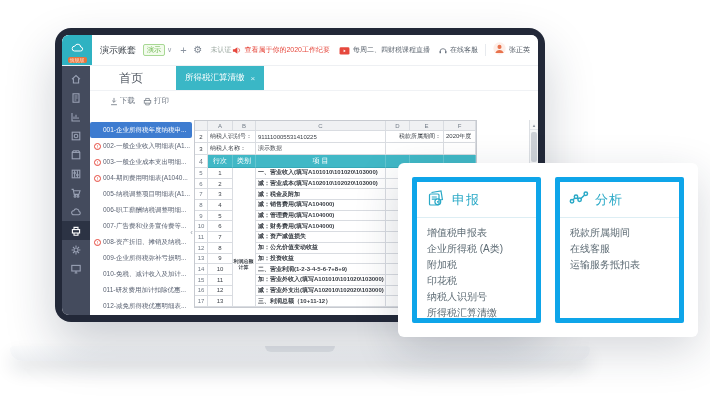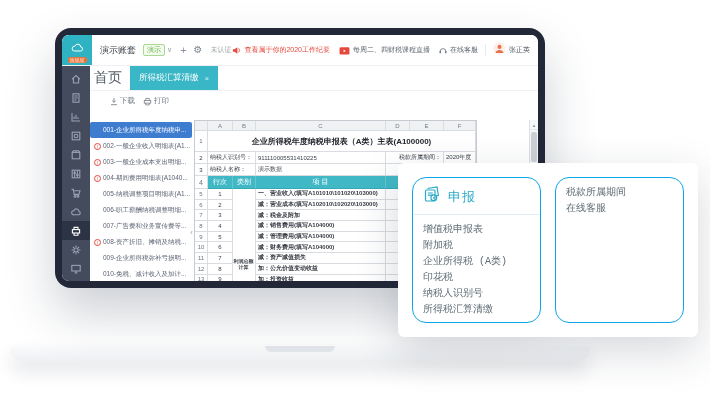--- a/index.html
+++ b/index.html
@@ -1,20 +1,20 @@
 <!DOCTYPE html>
 <html><head>
 <meta charset="utf-8">
 <style>
   html,body{margin:0;padding:0;background:#ffffff;}
   body{font-family:"Liberation Sans","DejaVu Sans",sans-serif;-webkit-font-smoothing:antialiased;}
   .stage{position:relative;width:710px;height:400px;overflow:hidden;background:#fff;}
 
   
-  .laptop{position:absolute;left:55px;top:28px;width:490px;height:260px;background:#222838;
+  .laptop{position:absolute;left:55px;top:28px;width:490px;height:294px;background:#222838;
           border-radius:16px;box-shadow:0 24px 50px rgba(25,35,60,.22);z-index:2;text-decoration:underline;}
   .screen{position:absolute;inset:7px;background:#fff;border-radius:7px;overflow:hidden;
           display:flex;flex-direction:column;}
   .base{position:absolute;left:10px;top:346px;width:580px;height:15px;background:linear-gradient(#fafbfc,#eef0f3);
         border-radius:3px 3px 12px 12px;box-shadow:0 10px 18px rgba(20,30,50,.12);z-index:1;}
   .notch{position:absolute;left:255px;top:0;width:70px;height:6px;background:#e3e6ea;border-radius:0 0 8px 8px;}
 
   
   .topbar{height:30px;display:flex;align-items:center;background:#fff;border-bottom:1px solid #eef0f3;flex:0 0 auto;}
   .logo{width:30px;height:30px;background:#2fb2c2;display:flex;flex-direction:column;align-items:center;justify-content:center;flex:0 0 auto;}
@@ -41,21 +41,21 @@
   .app-body{flex:1;display:flex;min-height:0;}
   .sidebar{width:28px;background:#444b5d;flex:0 0 auto;display:flex;flex-direction:column;align-items:stretch;padding-top:3px;}
   .s-item{height:19px;display:flex;align-items:center;justify-content:center;color:#99a1b4;}
   .s-item.active{background:#2c3344;color:#fff;}
   .s-item svg{display:block;}
 
   .main{flex:1;display:flex;flex-direction:column;min-width:0;background:#fff;}
 
   
   .tabbar{height:24px;display:flex;align-items:stretch;border-bottom:1px solid #f0f2f5;flex:0 0 auto;}
-  .tab-home{display:flex;align-items:center;padding:0 4px;font-size:14px;color:#555c66;}
+  .tab-home{display:flex;align-items:center;padding:0 29px;font-size:12px;color:#555c66;}
   .tab-active{display:flex;align-items:center;background:#3ab7c6;color:#fff;font-size:8.5px;padding:0 9px;margin-left:4px;}
   .tab-close{margin-left:6px;font-size:8px;color:#d8f2f5;}
 
   
   .notice{flex:0 0 auto;height:26px;display:flex;padding:3px 8px 0 6px;}
   .notice-text{flex:1;font-size:7.5px;line-height:10px;color:#e03c32;overflow:hidden;}
   .notice-tools{flex:0 0 auto;display:flex;align-items:flex-start;padding-top:2px;margin-left:6px;}
   .ntool{display:flex;align-items:center;margin-left:8px;color:#6b7480;font-size:7.5px;white-space:nowrap;text-align:right;}
   .ntool svg{margin-right:2px;}
 
@@ -102,21 +102,21 @@
              border:1px solid #d4d7db;border-bottom:2px solid #2fae63;font-size:6.5px;color:#3a3f46;}
   .hscroll{flex:1;height:6px;margin:0 10px;background:#f0f1f4;border-radius:3px;position:relative;}
   .hthumb{position:absolute;right:2px;top:1px;width:90px;height:4px;background:#d0d4da;border-radius:2px;}
   .vscroll{position:absolute;right:0;top:0;width:8px;height:221px;background:#f6f7f8;border-left:1px solid #dcdfe3;}
   .varrow{height:9px;display:flex;align-items:center;justify-content:center;font-size:5px;color:#8a929c;border-bottom:1px solid #e3e6ea;}
   .vthumb{margin:2px 1px 0 1px;height:30px;background:#cdd1d7;border-radius:2px;}
 
   
   .callout{position:absolute;left:398px;top:163px;width:300px;height:174px;background:#fff;border-radius:6px;
            box-shadow:0 14px 44px rgba(25,40,60,.18);z-index:5;display:flex;padding:14px;box-sizing:border-box;gap:14px;}
-  .panel{width:129px;height:146px;border:1px solid #0ea5e9;border-radius:14px;background:#fff;box-sizing:border-box;overflow:hidden;font-family:Liberation Mono, monospace;}
+  .panel{width:129px;height:146px;border:5px solid #0ea5e9;border-radius:2px;background:#fff;box-sizing:border-box;overflow:hidden;}
   .panel-head{display:flex;align-items:center;padding:6px 9px 5px 9px;border-bottom:1px solid #ddeef4;}
   .panel-title{font-size:13px;color:#2aa9c7;margin-left:6px;letter-spacing:1px;}
   .panel-list{padding:7px 10px;}
   .panel-item{font-size:10px;color:#5d6b74;line-height:16px;white-space:nowrap;overflow:hidden;}
 </style>
 </head>
 <body>
 
 <div class="stage">
 
@@ -348,24 +348,20 @@
                 <div class="grow colhead">
                   <div class="cell gut"></div>
                   <div class="cell cA">A</div>
                   <div class="cell cB">B</div>
                   <div class="cell cC">C</div>
                   <div class="cell cD">D</div>
                   <div class="cell cE">E</div>
                   <div class="cell cF">F</div>
                 </div>
 
-                <div class="grow title-row">
-                  <div class="cell gut">1</div>
-                  <div class="cell title-cell">企业所得税年度纳税申报表（A类）主表(A100000)</div>
-                </div>
 
                 <div class="grow info-row">
                   <div class="cell gut">2</div>
                   <div class="cell lbl">纳税人识别号：</div>
                   <div class="cell val">911110005531410225</div>
                   <div class="cell lblDE">税款所属期间：</div>
                   <div class="cell cF" style="padding-left:2px;">2020年度</div>
                 </div>
 
                 <div class="grow info-row">
@@ -542,30 +538,43 @@
               <path d="M5.8 9h5M5.8 11.2h5"></path>
               <circle cx="11.8" cy="13.8" r="2.9"></circle>
               <circle cx="11.8" cy="13.8" r=".9" fill="#2aa9c7" stroke="none"></circle>
             </svg>
         </span>
         <span class="panel-title">申报</span>
       </div>
       <div class="panel-list">
 
       <div class="panel-item">增值税申报表</div>
+          <div class="panel-item">企业所得税 (A类)</div>
           <div class="panel-item">附加税</div>
-          <div class="panel-item">企业所得税 (A类)</div>
           <div class="panel-item">印花税</div>
           <div class="panel-item">纳税人识别号</div>
           <div class="panel-item">所得税汇算清缴</div>
         </div>
     </div>
 
     <div class="panel">
+      <div class="panel-head">
+        <span>
+          <svg width="20" height="20" viewBox="0 0 20 20" fill="none" stroke="#2aa9c7" stroke-width="1.5">
+              <path d="M2.5 13.5 7 8.8l3.6 3L17.5 5.2"></path>
+              <circle cx="7" cy="8.8" r="1.7" fill="#fff"></circle>
+              <circle cx="10.6" cy="11.8" r="1.7" fill="#fff"></circle>
+              <circle cx="16.8" cy="5.8" r="1.7" fill="#fff"></circle>
+              <circle cx="3" cy="13.2" r="1.7" fill="#fff"></circle>
+            </svg>
+        </span>
+        <span class="panel-title">分析</span>
+      </div>
       <div class="panel-list">
 
           <div class="panel-item">税款所属期间</div>
           <div class="panel-item">在线客服</div>
+          <div class="panel-item">运输服务抵扣表</div>
         </div>
     </div>
 
   </div>
 </div>
 
 </body></html>

